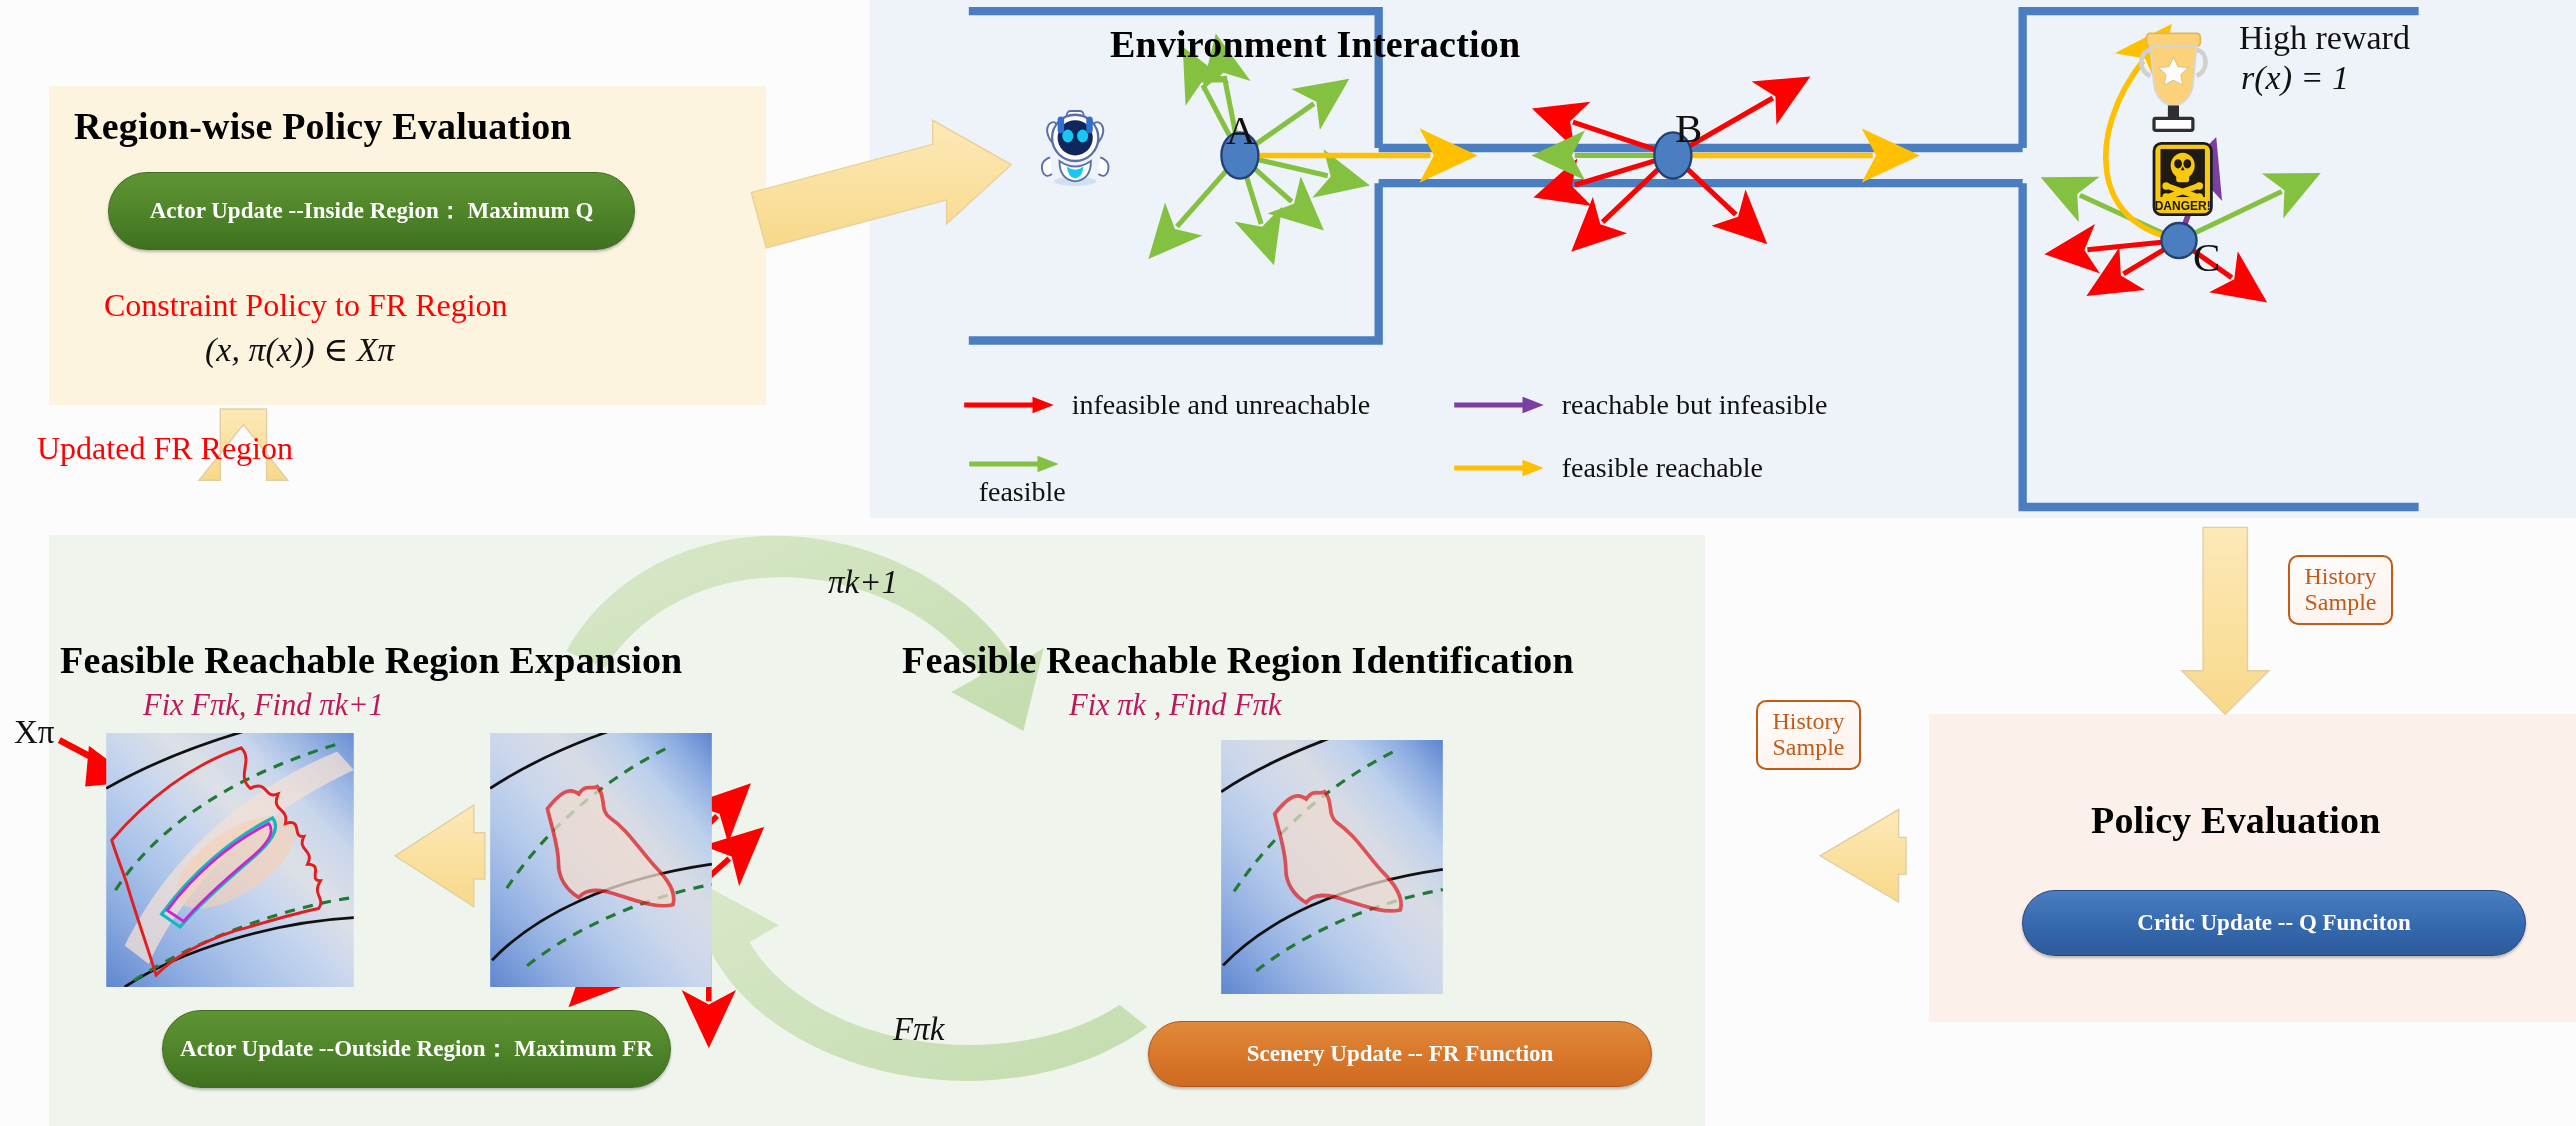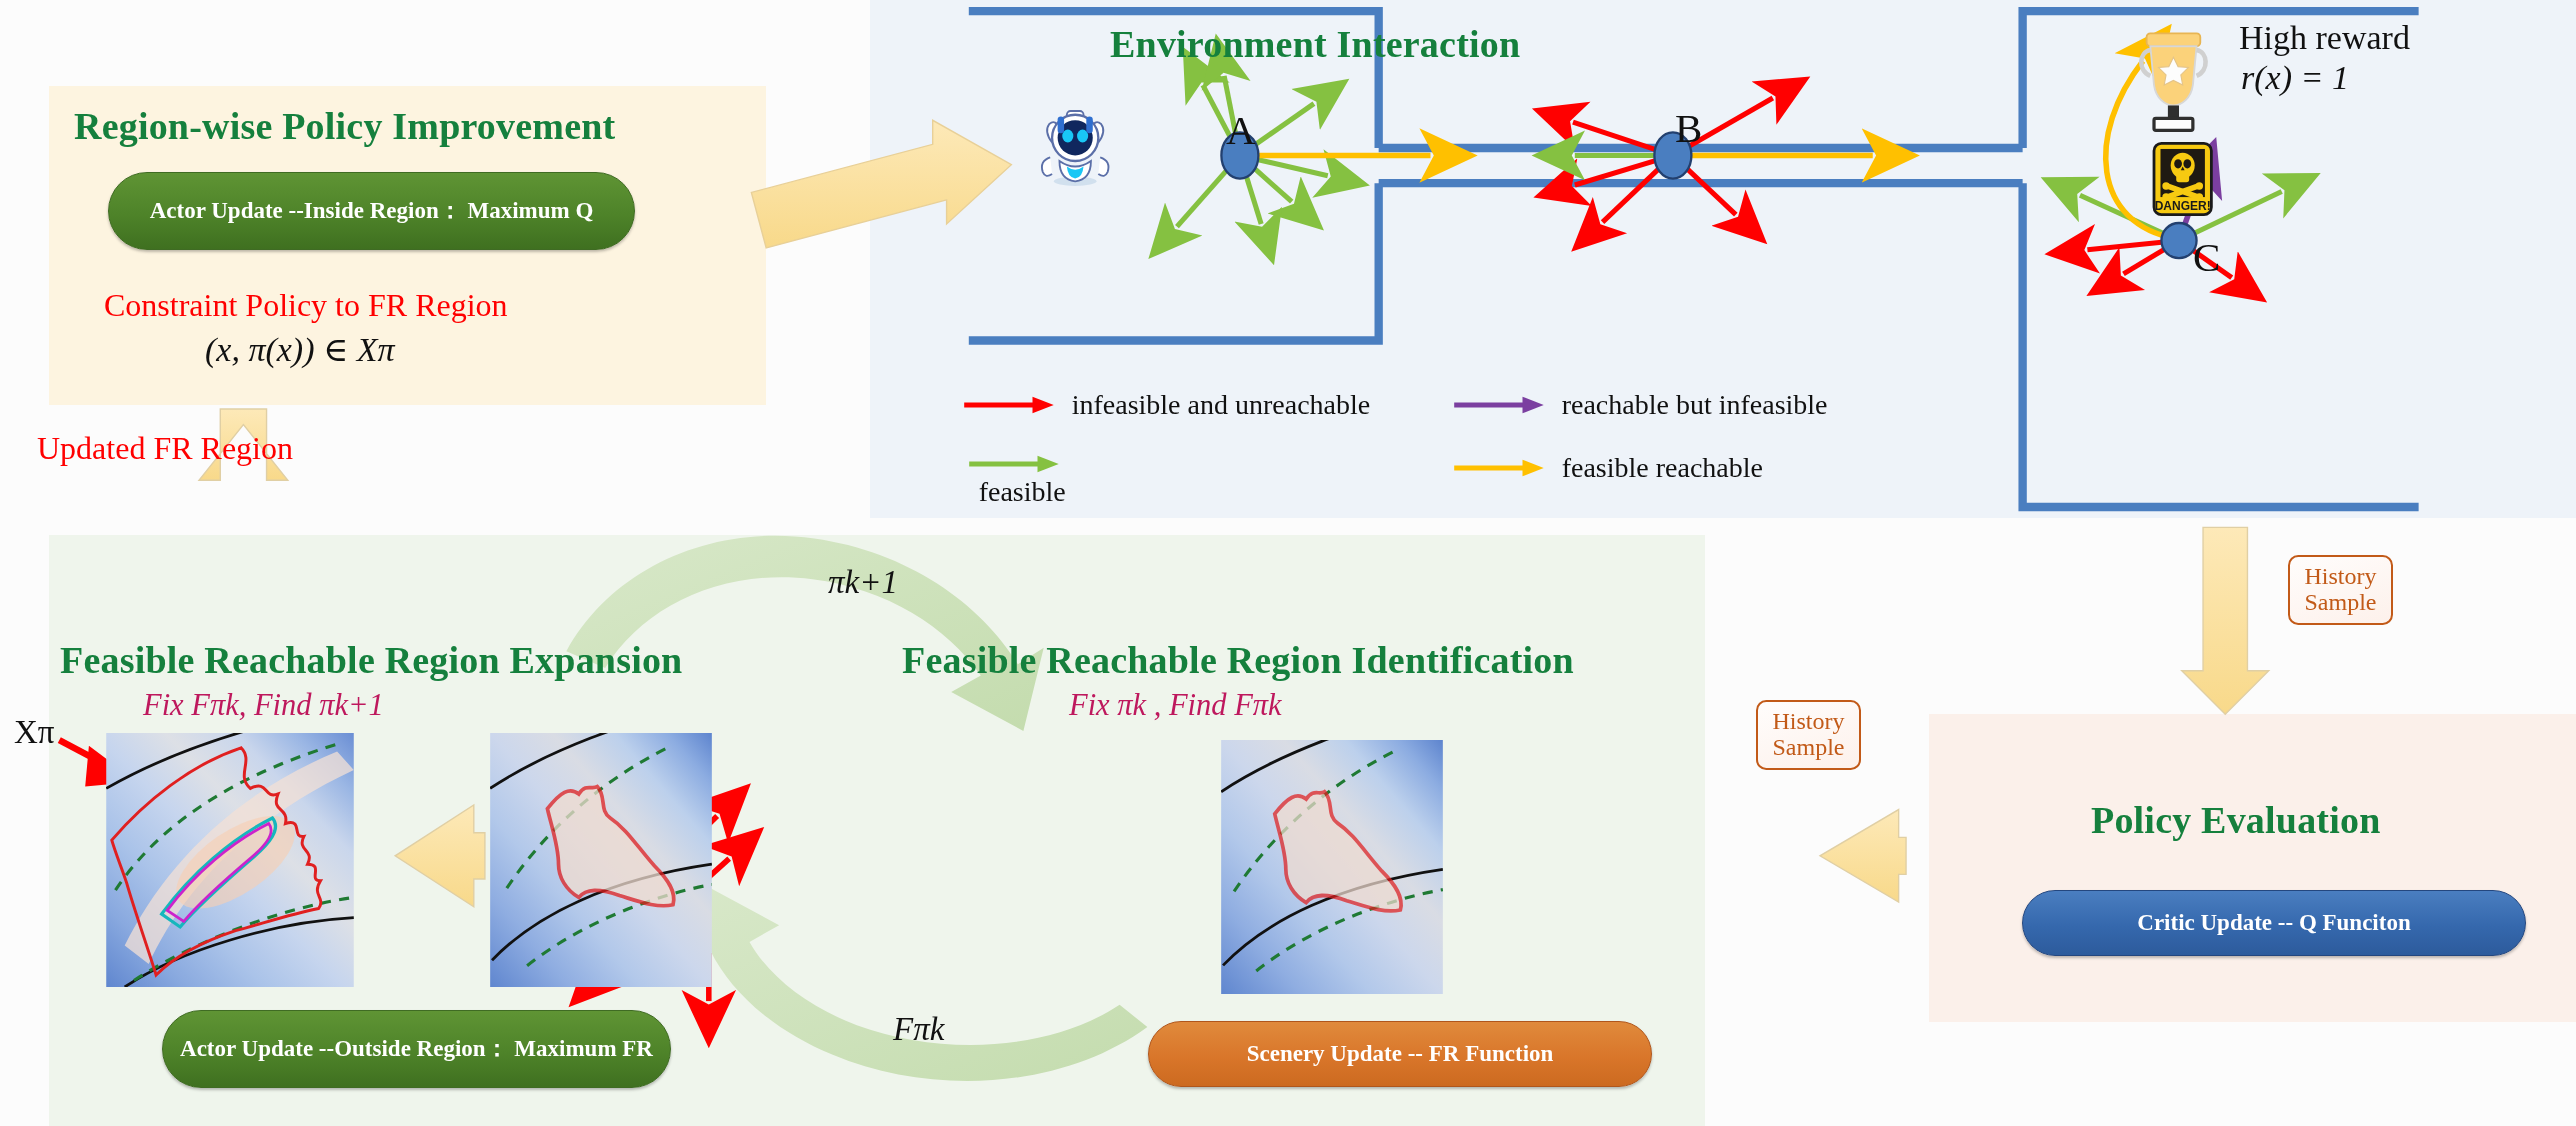--- a/index.html
+++ b/index.html
@@ -15,21 +15,21 @@
 
   
   .panel { position:absolute; }
   #panel-improvement { left:49px;  top:86px;  width:717px;  height:319px; background:#fdf4e0; }
   #panel-env        { left:870px; top:0px;   width:1706px; height:518px; background:#eef3f9; }
   #panel-cycle      { left:49px;  top:535px; width:1656px; height:591px; background:#eff5ec; }
   #panel-eval       { left:1929px;top:714px; width:647px;  height:308px; background:#fbf0ea; }
 
   
   .h-blue {
-    position:absolute; color:#15803d; font-weight:bold;
+    position:absolute; color:#000000; font-weight:bold;
     font-family:"Liberation Serif","DejaVu Serif",serif;
     white-space:nowrap; letter-spacing:0.2px;
   }
   #title-improvement { left:74px;  top:104px; font-size:38px; }
   #title-env         { left:1110px;top:22px;  font-size:38px; }
   #title-expansion   { left:60px;  top:638px; font-size:38px; }
   #title-identify    { left:902px; top:638px; font-size:38px; }
   #title-eval        { left:2091px;top:798px; font-size:38px; }
 
   .sub-italic {
@@ -301,21 +301,21 @@
 
     <g stroke="#ff0000" stroke-width="6" fill="none" marker-end="url(#mk-red)">
       <path d="M738,918 L775,882"></path>
       <path d="M747,965 L788,928"></path>
       <path d="M682,930 L644,965"></path>
       <path d="M688,1013 L650,1052"></path>
       <path d="M766,1030 L766,1082"></path>
     </g>
   </svg>
 
-  <div class="h-blue" id="title-improvement">Region-wise Policy Improvement</div>
+  <div class="h-blue" id="title-improvement">Region-wise Policy Evaluation</div>
 
   <div class="pill" id="pill-actor-in">
     <span>Actor Update --</span>
     <span>Inside Region：  Maximum Q</span>
   </div>
 
   <div class="red-text" id="txt-constraint">Constraint Policy to FR Region</div>
   <div class="math" id="math-constraint">(x, π(x))  ∈  Xπ</div>
   <div class="red-text" id="txt-updated-fr">Updated FR Region</div>
 

